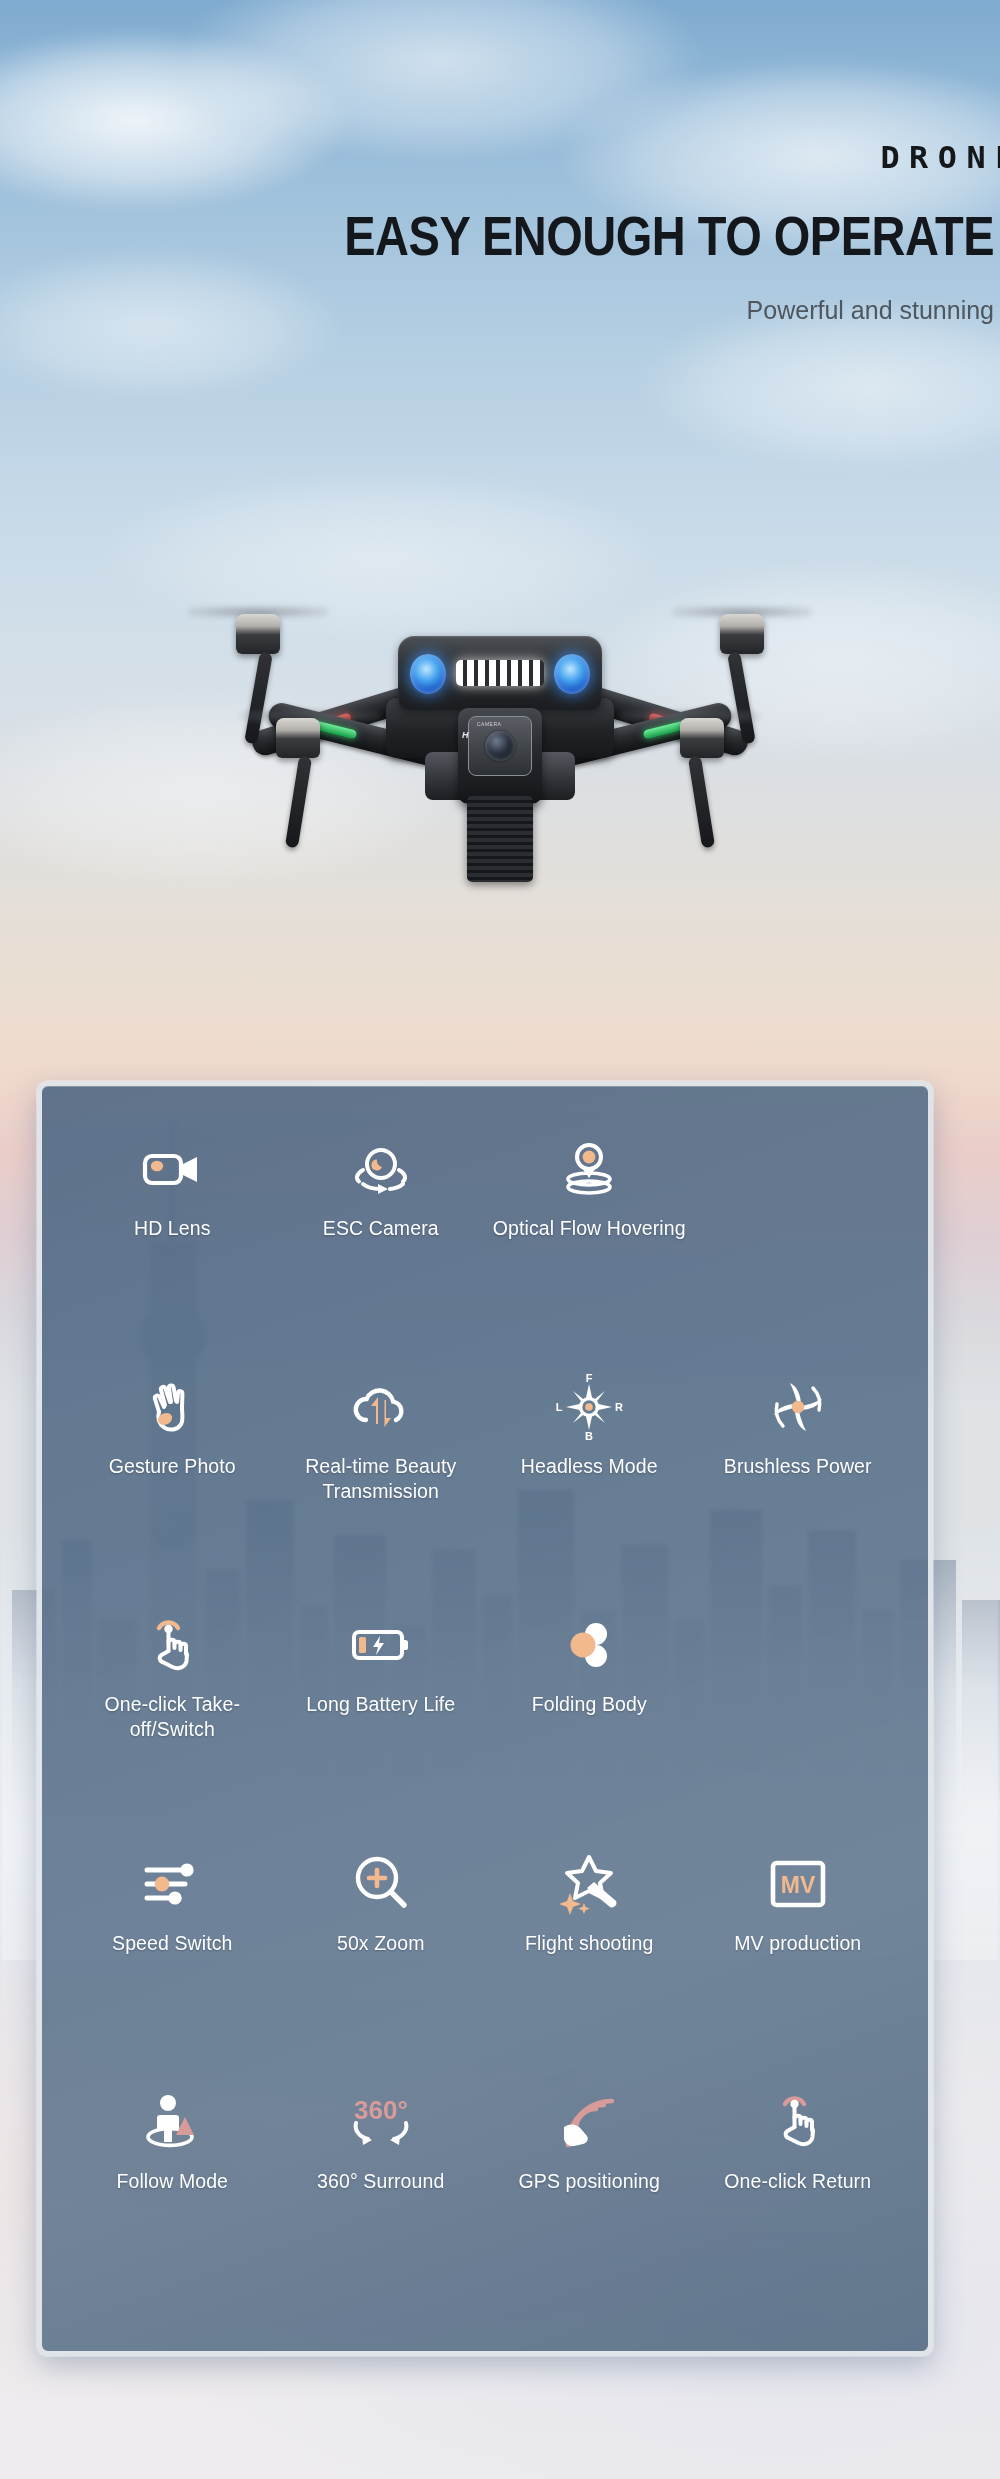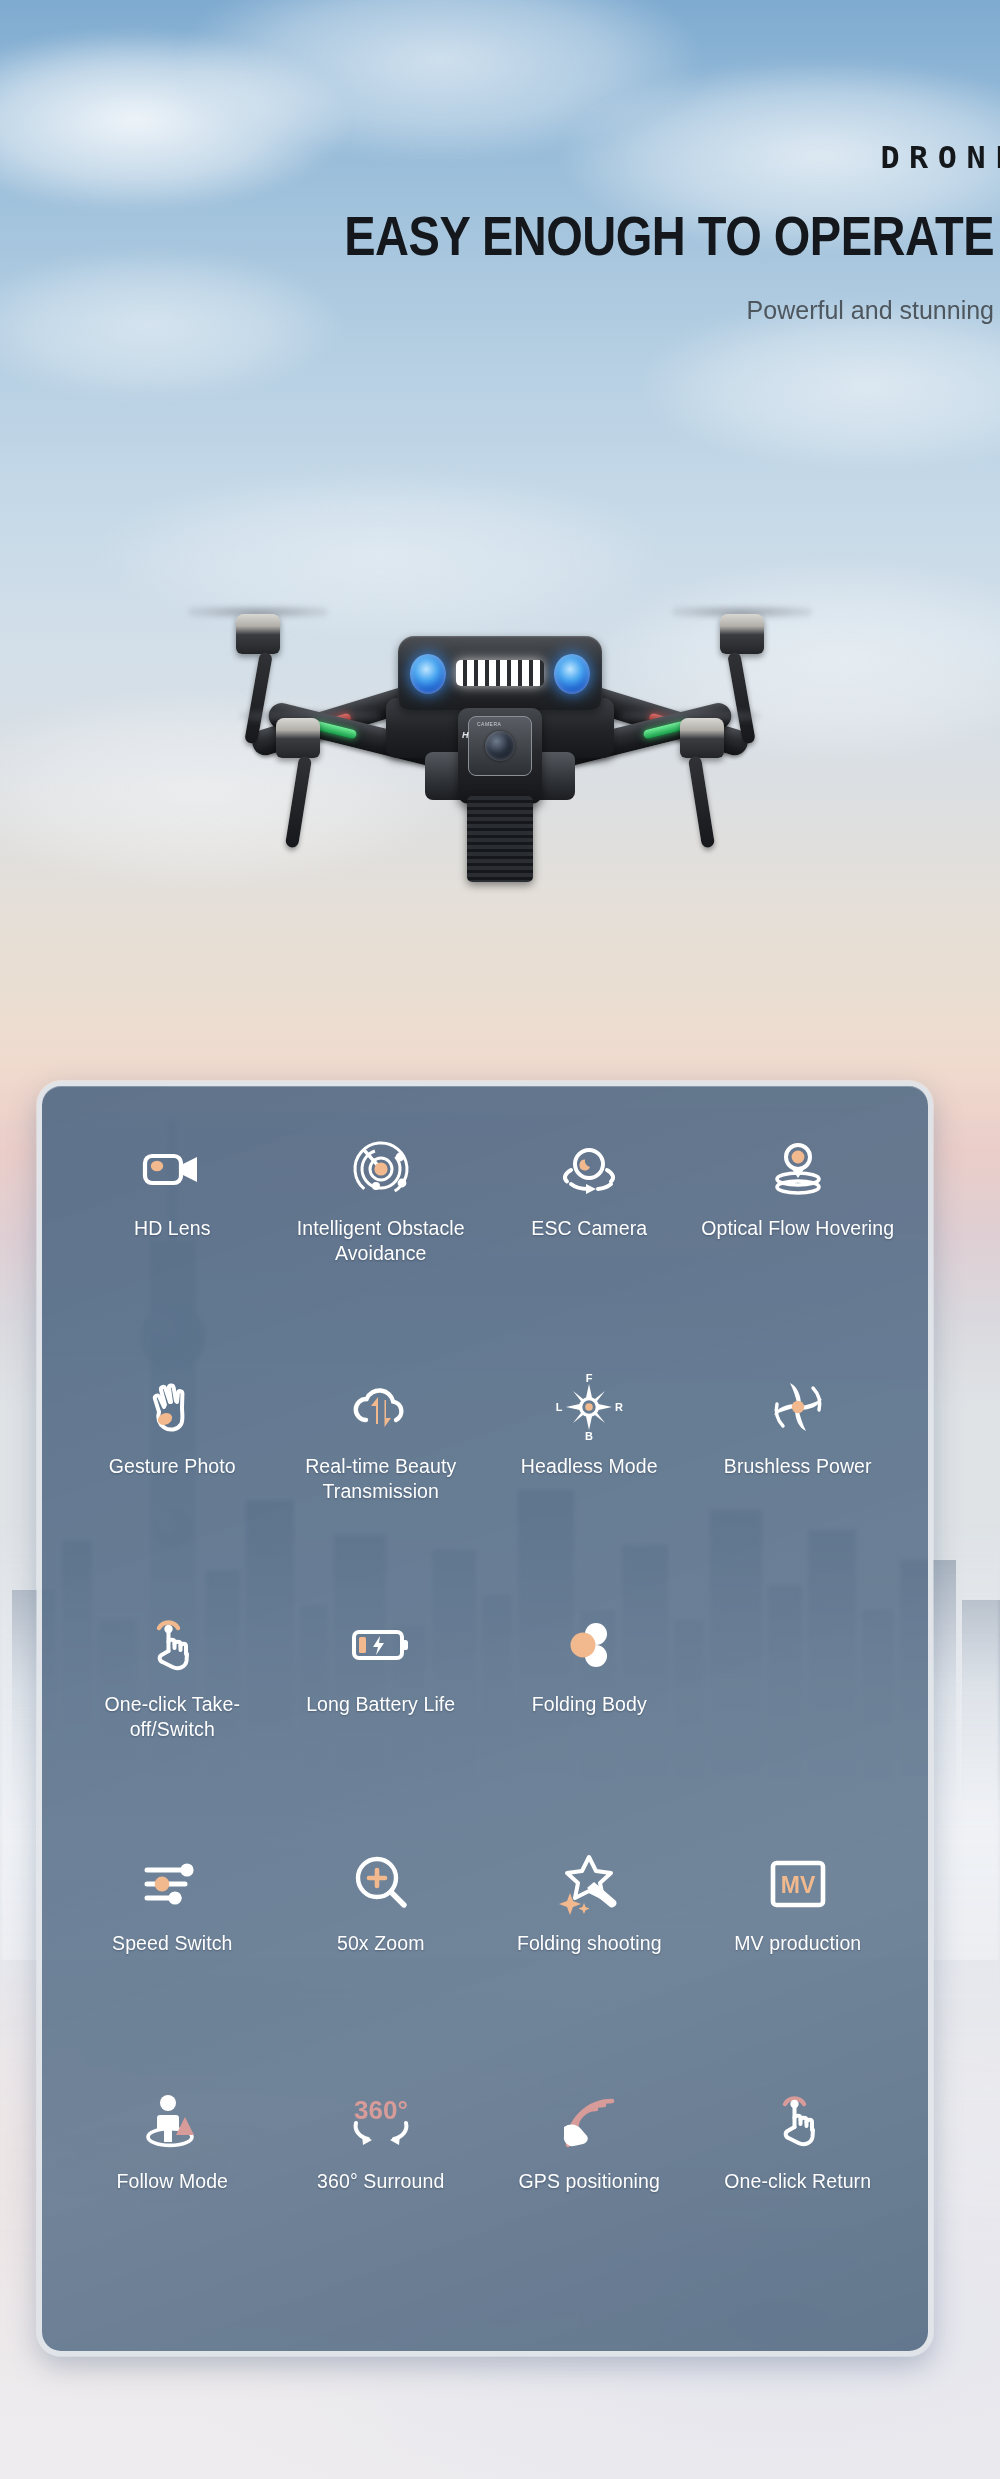--- a/index.html
+++ b/index.html
@@ -211,21 +211,21 @@
   .belly {
     position:absolute; left:50%; top:116px; transform:translateX(-50%);
     width:150px; height:48px; border-radius:8px;
     background:linear-gradient(180deg,#55585e 0%,#303338 60%,#1c1e21 100%);
   }
 
   
   .panel {
     position:absolute; left:37px; top:1081px; width:896px; height:1275px;
     z-index:6;
-    border-radius:24px;
+    border-radius:11px;
     background:linear-gradient(160deg, rgba(79,104,132,.90) 0%, rgba(86,110,136,.88) 35%, rgba(92,115,139,.86) 70%, rgba(84,106,131,.90) 100%);
     border:5px solid rgba(255,255,255,.80);
     box-shadow:0 0 0 1px rgba(255,255,255,.35),
                0 10px 28px rgba(90,110,140,.38),
                inset 0 1px 0 rgba(255,255,255,.25);
     backdrop-filter:blur(2px);
     overflow:hidden;
   }
   .panel-inner {
     position:absolute; inset:0;
@@ -365,35 +365,20 @@
         <div class="ficon">
           <svg viewBox="0 0 70 70">
             <rect x="8" y="22" width="36" height="27" rx="7" fill="none" stroke="#fff" stroke-width="4.2"></rect>
             <path d="M46 30 L60 23 L60 48 L46 41 Z" fill="#fff"></path>
             <ellipse cx="20" cy="32" rx="6.2" ry="5.2" fill="#F2B98E"></ellipse>
           </svg>
         </div>
         <div class="flabel">HD Lens</div>
       </div>
 
-      <div class="fcell">
-        <div class="ficon">
-          <svg viewBox="0 0 70 70">
-            <circle cx="35" cy="35" r="11" fill="none" stroke="#fff" stroke-width="3"></circle>
-            <circle cx="35" cy="35" r="19" fill="none" stroke="#fff" stroke-width="3" stroke-dasharray="96 26" transform="rotate(-40 35 35)"></circle>
-            <circle cx="35" cy="35" r="26" fill="none" stroke="#fff" stroke-width="3" stroke-dasharray="130 36" transform="rotate(130 35 35)"></circle>
-            <line x1="18" y1="16" x2="35" y2="35" stroke="#fff" stroke-width="3.4" stroke-linecap="round"></line>
-            <circle cx="35" cy="35" r="6.6" fill="#F2B98E"></circle>
-            <circle cx="54" cy="23" r="4.4" fill="#fff"></circle>
-            <circle cx="30" cy="52" r="4" fill="#fff"></circle>
-            <circle cx="56" cy="49" r="4.4" fill="#fff"></circle>
-          </svg>
-        </div>
-        <div class="flabel">Intelligent Obstacle Avoidance</div>
-      </div>
 
       <div class="fcell">
         <div class="ficon">
           <svg viewBox="0 0 70 70">
             <circle cx="35" cy="30" r="14" fill="none" stroke="#fff" stroke-width="4"></circle>
             <path d="M31 25.5a5.5 5.5 0 1 0 5 7.6 6.4 6.4 0 0 1-5-7.6Z" fill="#F2B98E"></path>
             <path d="M17 36c-6 3.4-8 8-4 11.4" fill="none" stroke="#fff" stroke-width="4" stroke-linecap="round"></path>
             <path d="M53 36c6 3.4 8 8 4 11.4" fill="none" stroke="#fff" stroke-width="4" stroke-linecap="round"></path>
             <path d="M17 50c5 4 11 5 17 5" fill="none" stroke="#fff" stroke-width="4" stroke-linecap="round"></path>
             <path d="M57 50c-4 3.5-9 4.6-13 4.9" fill="none" stroke="#fff" stroke-width="4" stroke-linecap="round"></path>
@@ -563,21 +548,21 @@
 
       <div class="fcell">
         <div class="ficon">
           <svg viewBox="0 0 70 70">
             <path d="M35 8 L42 22 L57 24 L46 34 L49 49 L35 42 L21 49 L24 34 L13 24 L28 22 Z" fill="none" stroke="#fff" stroke-width="4" stroke-linejoin="round"></path>
             <path d="M33 39 L56 58 a4.5 4.5 0 0 0 6-6 L40 33 Z" fill="#fff"></path>
             <path d="M16 44 L19 52 L27 55 L19 58 L16 66 L13 58 L5 55 L13 52 Z" fill="#F2B98E"></path>
             <path d="M30 54 L31.6 58 L35.6 59.6 L31.6 61.2 L30 65 L28.4 61.2 L24.4 59.6 L28.4 58 Z" fill="#F2B98E"></path>
           </svg>
         </div>
-        <div class="flabel">Folding shooting</div>
+        <div class="flabel">Flight shooting</div>
       </div>
 
       <div class="fcell">
         <div class="ficon">
           <svg viewBox="0 0 70 70">
             <rect x="10" y="14" width="50" height="42" rx="3.6" fill="none" stroke="#fff" stroke-width="4.6"></rect>
             <text x="35" y="44" font-family="Liberation Sans, sans-serif" font-size="23" font-weight="700" fill="#F2B98E" text-anchor="middle">MV</text>
           </svg>
         </div>
         <div class="flabel">MV production</div>

